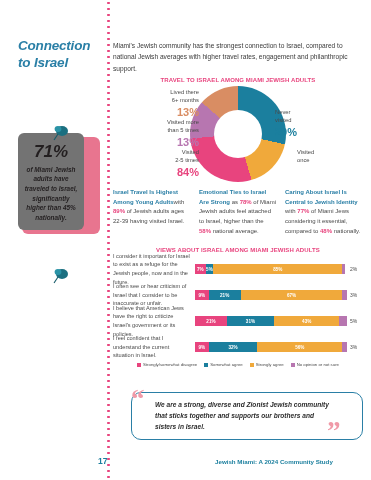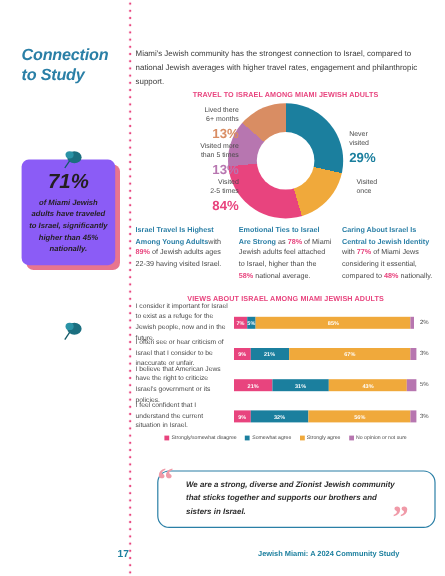--- a/index.html
+++ b/index.html
@@ -12,22 +12,22 @@
   
   .left-col { position:absolute; left:0; top:0; width:110px; height:480px;font-style:italic; }
 
   .section-title {
     position:absolute; left:18px; top:38px; width:86px;
     font-size:13.5px; font-weight:bold; line-height:1.25;
     color:#2a7fa6; letter-spacing:-0.2px;
   }
 
   .stat-card {
-    position:absolute; left:18px; width:78px;
-    background:#8b5cf6; border-radius:6px;
+    position:absolute; left:18px; width:66px;
+    background:#737373; border-radius:6px;
     color:#231f20; text-align:center;
     padding:10px 5px 8px 5px;
   }
   .stat-card.shadow::after{
     content:""; position:absolute; left:4px; top:4px;
     width:78px; height:100%; background:#e8758f; border-radius:6px; z-index:-1;
   }
   .stat-num { font-size:17px; font-weight:bold; line-height:1.1; margin-bottom:3px; }
   .stat-text { font-size:6.4px; font-weight:bold; line-height:1.5; }
 
@@ -57,21 +57,21 @@
   
   .donut-wrap { position:absolute; left:0; top:86px; width:250px; height:100px; }
   .donut { position:absolute; left:77px; top:0; width:96px; height:96px; border-radius:50%; }
   .donut-hole {
     position:absolute; left:101px; top:24px; width:48px; height:48px;
     border-radius:50%; background:#fff;
   }
   .dlabel { position:absolute; font-size:5.8px; line-height:1.4; color:#4a4a4a; }
   .dlabel .pct { font-size:11px; font-weight:bold; display:block; margin-top:1px; }
 
-  #lbl-never   { left:178px; top:22px; width:60px; text-align:left; }
+  #lbl-never   { left:162px; top:22px; width:60px; text-align:left; }
   #lbl-once    { left:184px; top:62px; width:60px; text-align:left; }
   #lbl-25      { left:20px;  top:62px; width:66px; text-align:right; }
   #lbl-more5   { left:8px;   top:32px; width:78px; text-align:right; }
   #lbl-lived   { left:14px;  top:2px;  width:72px; text-align:right; }
 
   
   .blurbs { position:absolute; left:0; top:188px; width:250px; display:flex; gap:8px; }
   .blurb { width:78px; font-size:6px; line-height:1.62; color:#4a4a4a; }
   .blurb b { color:#2a7fa6; }
   .blurb .hl { color:#e8447e; font-weight:bold; }
@@ -114,21 +114,21 @@
   .footer-txt { position:absolute; left:215px; top:458px; font-size:6.2px;
                 font-weight:bold; color:#1b7f9e; }
 </style>
 </head>
 <body>
 
 <div class="left-col">
 
   <div class="section-title">
     <span>Connection</span><br>
-    <span>to Study</span>
+    <span>to Israel</span>
   </div>
 
   <svg class="pin" style="left:50px; top:125px;" viewBox="0 0 22 16">
     <ellipse cx="12" cy="6" rx="6" ry="5" fill="#1b6f80"></ellipse>
     <ellipse cx="8" cy="4" rx="3.4" ry="3" fill="#2a93a6"></ellipse>
     <path d="M8 9 L4 15" stroke="#145a68" stroke-width="1.1" fill="none"></path>
   </svg>
   <div class="stat-card shadow" style="top:133px;">
     <div class="stat-num">71%</div>
     <div class="stat-text">of Miami Jewish adults have traveled to Israel, significantly higher than 45% nationally.</div>

